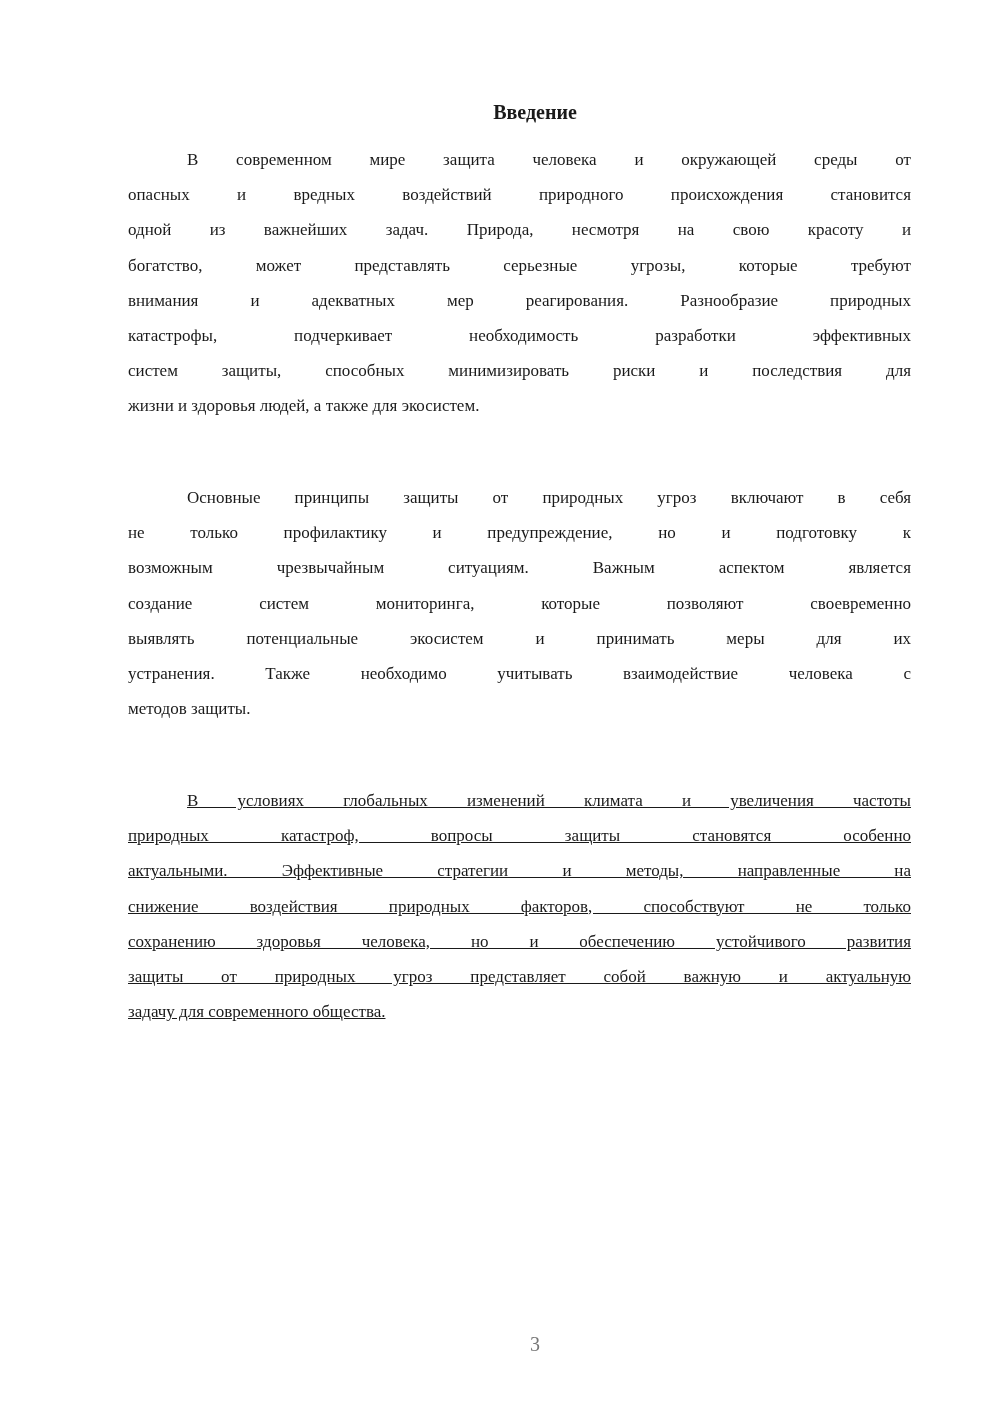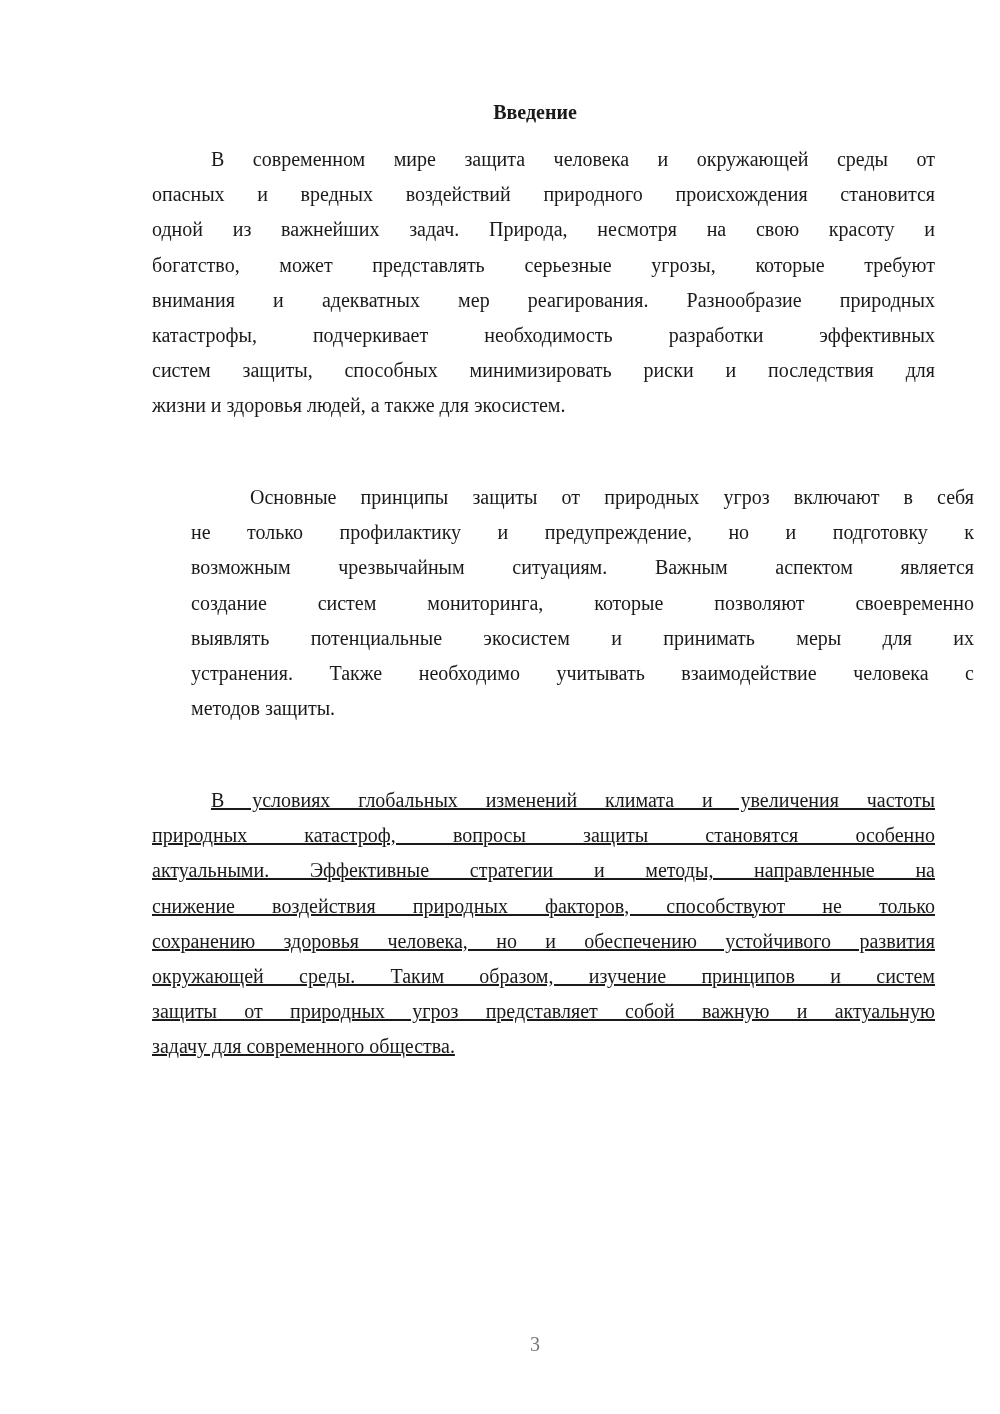--- a/index.html
+++ b/index.html
@@ -1,21 +1,21 @@
 <!DOCTYPE html>
 <html><head>
 <meta charset="utf-8">
 <style>
   html, body { margin: 0; padding: 0; background: #ffffff; }
   body { width: 1000px; height: 1414px; position: relative; overflow: hidden;
          font-family: "Liberation Serif", "DejaVu Serif", serif; color: #1a1a1a; }
   .page { position: absolute; left: 0; top: 0; width: 1000px; height: 1414px; }
   .title { position: absolute; top: 97px; left: 0; width: 1070px; text-align: center;
            font-weight: bold; font-size: 20px; line-height: 30px; }
-  .para { position: absolute; left: 152px; width: 783px; font-size: 20px; }
+  .para { position: absolute; left: 128px; width: 783px; font-size: 17px; }
   .line { height: 35.2px; line-height: 35.2px; white-space: nowrap; overflow: visible; }
   .line.j { text-align: justify; text-align-last: justify; white-space: normal; overflow: hidden; }
   .line.first { padding-left: 59px; }
   .line.last { text-align: center; text-align-last: left; }
   .pagenum { position: absolute; top: 1333px; left: 0; width: 1070px; text-align: center;
              font-size: 20px; color: #777; }
 </style>
 </head>
 <body>
 
@@ -26,35 +26,34 @@
     <div class="line j first">В современном мире защита человека и окружающей среды от</div>
     <div class="line j">опасных и вредных воздействий природного происхождения становится</div>
     <div class="line j">одной из важнейших задач. Природа, несмотря на свою красоту и</div>
     <div class="line j">богатство, может представлять серьезные угрозы, которые требуют</div>
     <div class="line j">внимания и адекватных мер реагирования. Разнообразие природных</div>
     <div class="line j">катастрофы, подчеркивает необходимость разработки эффективных</div>
     <div class="line j">систем защиты, способных минимизировать риски и последствия для</div>
     <div class="line last">жизни и здоровья людей, а также для экосистем.</div>
   </div>
 
-  <div class="para" style="top:480px;margin-left:39px;">
+  <div class="para" style="top:480px;">
     <div class="line j first">Основные принципы защиты от природных угроз включают в себя</div>
     <div class="line j">не только профилактику и предупреждение, но и подготовку к</div>
     <div class="line j">возможным чрезвычайным ситуациям. Важным аспектом является</div>
     <div class="line j">создание систем мониторинга, которые позволяют своевременно</div>
     <div class="line j">выявлять потенциальные экосистем и принимать меры для их</div>
     <div class="line j">устранения. Также необходимо учитывать взаимодействие человека с</div>
     <div class="line last">методов защиты.</div>
   </div>
 
   <div class="para" style="top:783px;text-decoration:underline;">
     <div class="line j first">В условиях глобальных изменений климата и увеличения частоты</div>
     <div class="line j">природных катастроф, вопросы защиты становятся особенно</div>
     <div class="line j">актуальными. Эффективные стратегии и методы, направленные на</div>
     <div class="line j">снижение воздействия природных факторов, способствуют не только</div>
     <div class="line j">сохранению здоровья человека, но и обеспечению устойчивого развития</div>
-    <div class="line j">окружающей среды. Таким образом, изучение принципов и систем</div>
     <div class="line j">защиты от природных угроз представляет собой важную и актуальную</div>
     <div class="line last">задачу для современного общества.</div>
   </div>
 
   <div class="pagenum">3</div>
 </div>
 
 </body></html>

